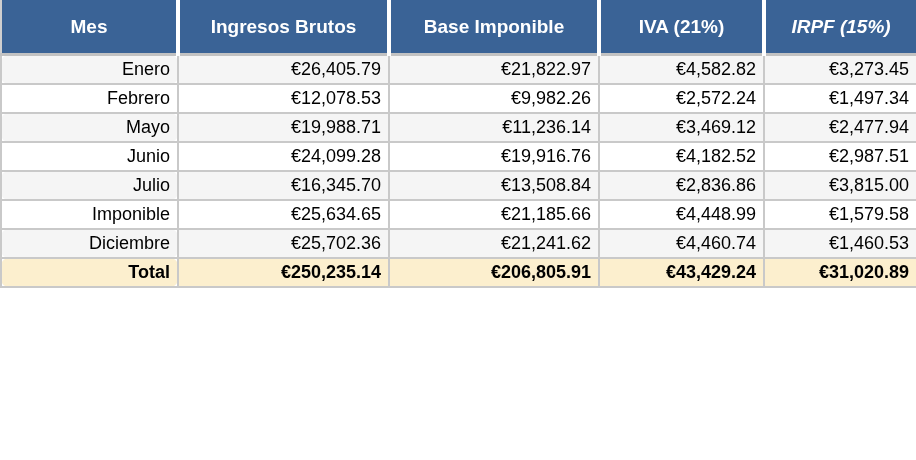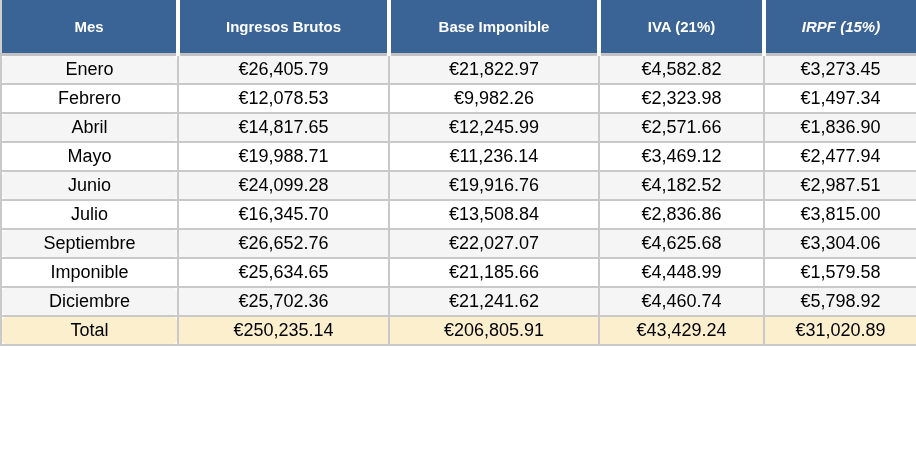--- a/index.html
+++ b/index.html
@@ -13,21 +13,21 @@
   }
   table.tax-table {
     border-collapse: collapse;
     width: 916px;
     table-layout: fixed;
   }
   table.tax-table th {
     background: #3A6396;
     color: #ffffff;
     font-weight: bold;
-    font-size: 15px;
+    font-size: 19px;
     height: 53px;
     text-align: center;
     border-left: 4px solid #ffffff;
     border-bottom: 3px solid #c2c2c2;
     padding: 0 4px;
     overflow: hidden;
     white-space: nowrap;
   }
   table.tax-table th:first-child {
     border-left: 2px solid #cfcfcf;
@@ -44,24 +44,24 @@
     border: 2px solid #c9c9c9;
     padding: 0 7px;
     overflow: hidden;
     white-space: nowrap;
   }
   tbody tr:nth-child(odd):not(.total-row) td {
     background: #f5f5f5;
   }
   tbody tr.total-row td {
     background: #fcefce;
-    font-weight: normal;
+    font-weight: bold;
   }
-  td.mes { text-align: center; border-radius: 8px; }
-  td.num { text-align: center; }
+  td.mes { text-align: right; border-radius: 8px; }
+  td.num { text-align: right; }
 </style>
 </head>
 <body>
 
 <table class="tax-table">
   <colgroup>
     <col style="width:177px">
     <col style="width:211px">
     <col style="width:210px">
     <col style="width:165px">
@@ -81,29 +81,22 @@
         <td class="mes">Enero</td>
         <td class="num">€26,405.79</td>
         <td class="num">€21,822.97</td>
         <td class="num">€4,582.82</td>
         <td class="num">€3,273.45</td>
       </tr>
       <tr>
         <td class="mes">Febrero</td>
         <td class="num">€12,078.53</td>
         <td class="num">€9,982.26</td>
-        <td class="num">€2,323.98</td>
+        <td class="num">€2,572.24</td>
         <td class="num">€1,497.34</td>
-      </tr>
-      <tr>
-        <td class="mes">Abril</td>
-        <td class="num">€14,817.65</td>
-        <td class="num">€12,245.99</td>
-        <td class="num">€2,571.66</td>
-        <td class="num">€1,836.90</td>
       </tr>
       <tr>
         <td class="mes">Mayo</td>
         <td class="num">€19,988.71</td>
         <td class="num">€11,236.14</td>
         <td class="num">€3,469.12</td>
         <td class="num">€2,477.94</td>
       </tr>
       <tr>
         <td class="mes">Junio</td>
@@ -113,39 +106,32 @@
         <td class="num">€2,987.51</td>
       </tr>
       <tr>
         <td class="mes">Julio</td>
         <td class="num">€16,345.70</td>
         <td class="num">€13,508.84</td>
         <td class="num">€2,836.86</td>
         <td class="num">€3,815.00</td>
       </tr>
       <tr>
-        <td class="mes">Septiembre</td>
-        <td class="num">€26,652.76</td>
-        <td class="num">€22,027.07</td>
-        <td class="num">€4,625.68</td>
-        <td class="num">€3,304.06</td>
-      </tr>
-      <tr>
         <td class="mes">Imponible</td>
         <td class="num">€25,634.65</td>
         <td class="num">€21,185.66</td>
         <td class="num">€4,448.99</td>
         <td class="num">€1,579.58</td>
       </tr>
       <tr>
         <td class="mes">Diciembre</td>
         <td class="num">€25,702.36</td>
         <td class="num">€21,241.62</td>
         <td class="num">€4,460.74</td>
-        <td class="num">€5,798.92</td>
+        <td class="num">€1,460.53</td>
       </tr>
       <tr class="total-row">
         <td class="mes">Total</td>
         <td class="num">€250,235.14</td>
         <td class="num">€206,805.91</td>
         <td class="num">€43,429.24</td>
         <td class="num">€31,020.89</td>
       </tr>
     </tbody>
 </table>

